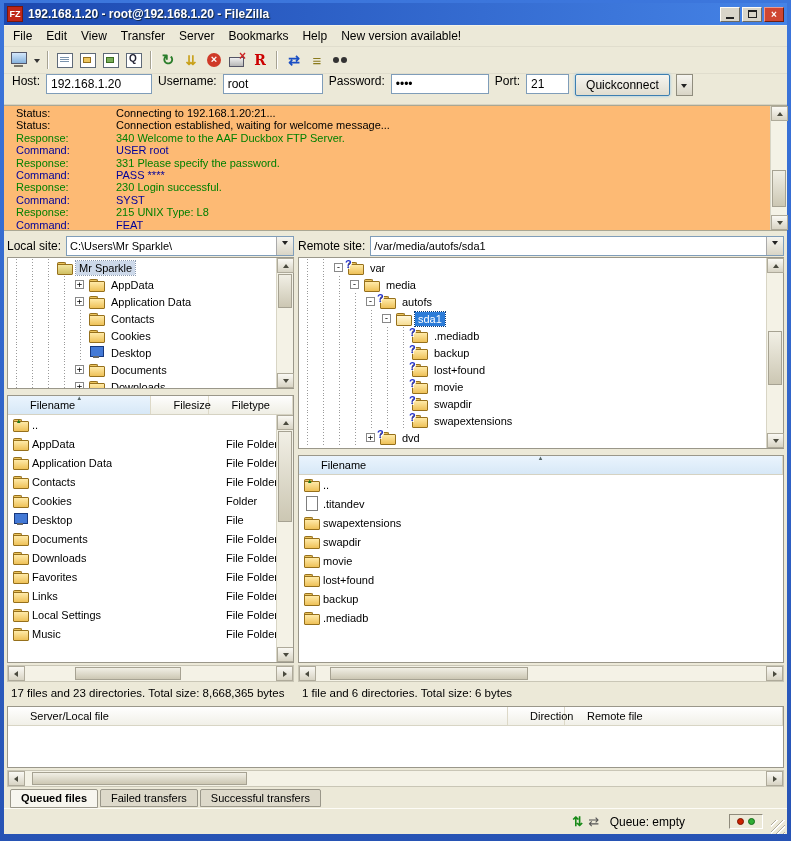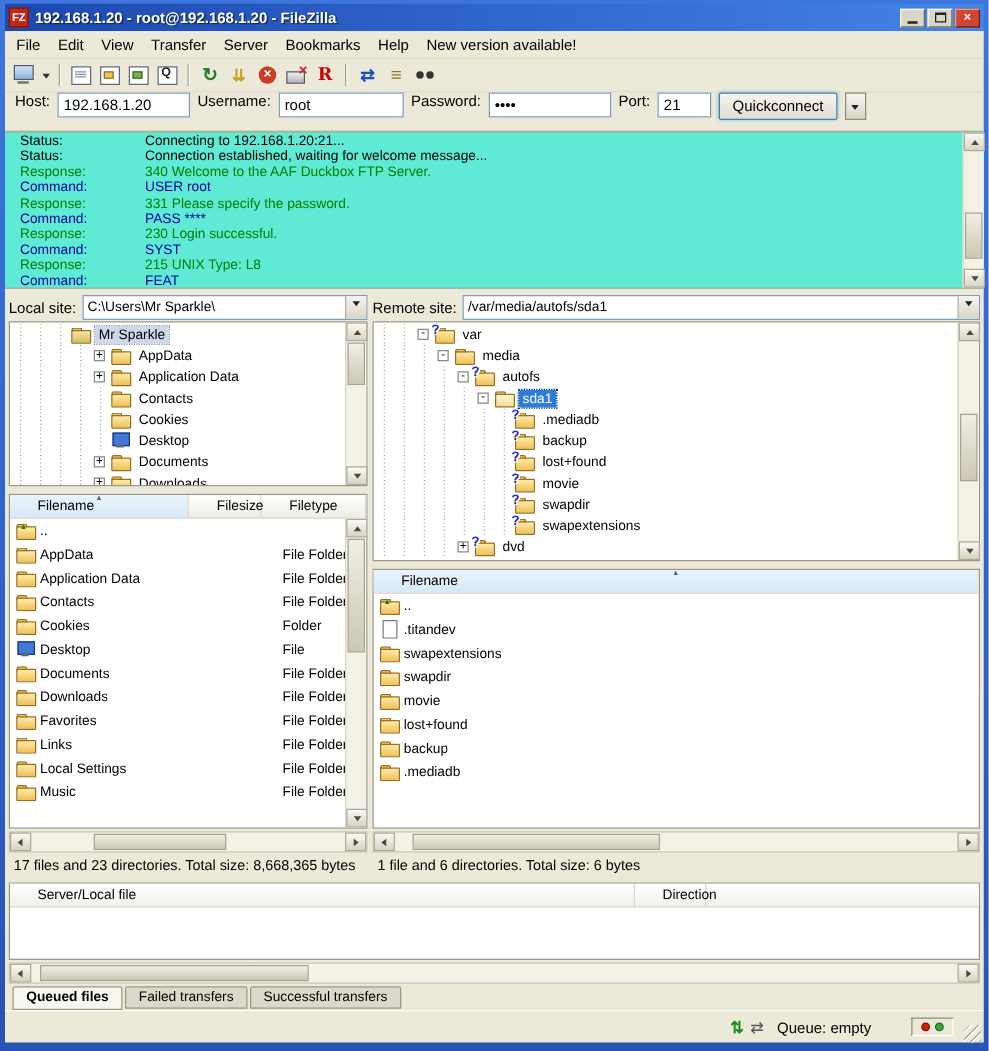--- a/index.html
+++ b/index.html
@@ -40,21 +40,21 @@
   .i-synchronized-browsing::before{content:"≡";color:#8a7a1c;font-size:15px;font-weight:bold}
   .i-find::before{content:"";width:6px;height:6px;border-radius:50%;background:#333;box-shadow:8px 0 0 #333;margin-right:8px}
   
   .quickbar{height:31px;flex:none;display:flex;align-items:flex-start;gap:6px;padding:0 8px;border-bottom:1px solid #d6d3c2}
   .qc-label{white-space:nowrap}
   .qc-input{height:20px;border:1px solid #7f9db9;background:#fff;font:12px "Liberation Sans",sans-serif;padding:1px 4px}
   .qc-btn{height:22px;padding:0 10px;font:12px "Liberation Sans",sans-serif;background:linear-gradient(#f6f5f0,#e0ddd0);border:1px solid #3c7fb1;box-shadow:0 0 3px #8cc0ea;border-radius:2px;cursor:default}
   .qc-dd{width:17px;height:22px;border:1px solid #908d7e;background:linear-gradient(#f6f5f0,#d9d5c6);display:flex;align-items:center;justify-content:center}
   .dd-arrow{border:3px solid transparent;border-top:4px solid #222;margin-top:4px}
   
-  .log{height:126px;flex:none;display:flex;background:#5eead4;border-top:1px solid #aaa793;border-bottom:1px solid #aaa793}
+  .log{height:126px;flex:none;display:flex;background:#fdba74;border-top:1px solid #aaa793;border-bottom:1px solid #aaa793}
   .log-lines{flex:1;min-width:0;overflow:hidden;padding-top:1px}
   .log-line{display:flex;height:12.4px;line-height:12.4px;font-size:11px;white-space:nowrap}
   .log-label{width:112px;flex:none;padding-left:12px}
   .log-line.status{color:#000}
   .log-line.response{color:#008000}
   .log-line.command{color:#00009a}
   
   .vscroll{width:17px;flex:none;display:flex;flex-direction:column;background:#f4f2e6;border-left:1px solid #d8d5c5}
   .hscroll{height:17px;flex:none;display:flex;background:#f4f2e6;border:1px solid #c9c6b6}
   .sb-btn{width:17px;height:15px;flex:none;position:relative;background:linear-gradient(#faf9f4,#d8d4c4);border:1px solid #aeaa9a}
@@ -119,21 +119,21 @@
   .qbody{flex:1}
   .queue-scroll{margin:2px 3px 0 3px}
   .tabs{height:21px;flex:none;display:flex;gap:2px;align-items:flex-start;padding:2px 0 0 6px}
   .tab{height:18px;line-height:16px;padding:0 10px;font-size:11px;background:#ddd9ca;border:1px solid #9a978a;border-radius:2px 2px 0 0;white-space:nowrap}
   .tab.active{background:#f7f6ef;font-weight:bold;height:19px}
   
   .statusbar{height:26px;flex:none;display:flex;align-items:center;justify-content:flex-end;gap:8px;padding:0 2px 0 4px;border-top:1px solid #fdfcf6}
   .si{width:16px;height:16px;display:inline-flex;align-items:center;justify-content:center}
   .si.i-speed-limits::before{content:"⇅";color:#188a18;font-size:13px;font-weight:bold}
   .si.i-queue-processing::before{content:"⇄";color:#555;font-size:13px}
-  .queue-text{font-size:12px;margin-right:24px}
+  .queue-text{font-size:12px;margin-right:36px}
   .led-panel{display:flex;gap:4px;align-items:center;padding:3px 7px;border:1px solid;border-color:#8f8b7c #fff #fff #8f8b7c;background:#ece9d8}
   .led{width:7px;height:7px;border-radius:50%}
   .led.red{background:#cc2200;border:1px solid #7a1200}
   .led.green{background:#2fae35;border:1px solid #156a1a}
   .grip{width:14px;height:14px;align-self:flex-end;background:repeating-linear-gradient(135deg,transparent 0 3px,#b0ac9c 3px 4px,#ffffff 4px 5px)}
 </style>
 </head>
 <body>
 
 <div id="window">
@@ -717,20 +717,23 @@
     </div>
 
     <div class="queue">
       <div class="qheader lheader" id="queue-header">
           <span class="hcell" style="width: 500px;">
             <span>Server/Local file</span>
           </span>
           <span class="hcell" style="width: 57px;">
             <span>Direction</span>
           </span>
+          <span class="hcell" style="flex: 1 1 0%;">
+            <span>Remote file</span>
+          </span>
         </div>
       <div class="qbody"></div>
     </div>
     <div class="hscroll queue-scroll">
       <span class="sb-btn left"></span>
       <span class="sb-track">
           <span class="sb-thumb" style="left:1%;width:29%"></span>
         </span>
       <span class="sb-btn right"></span>
     </div>

